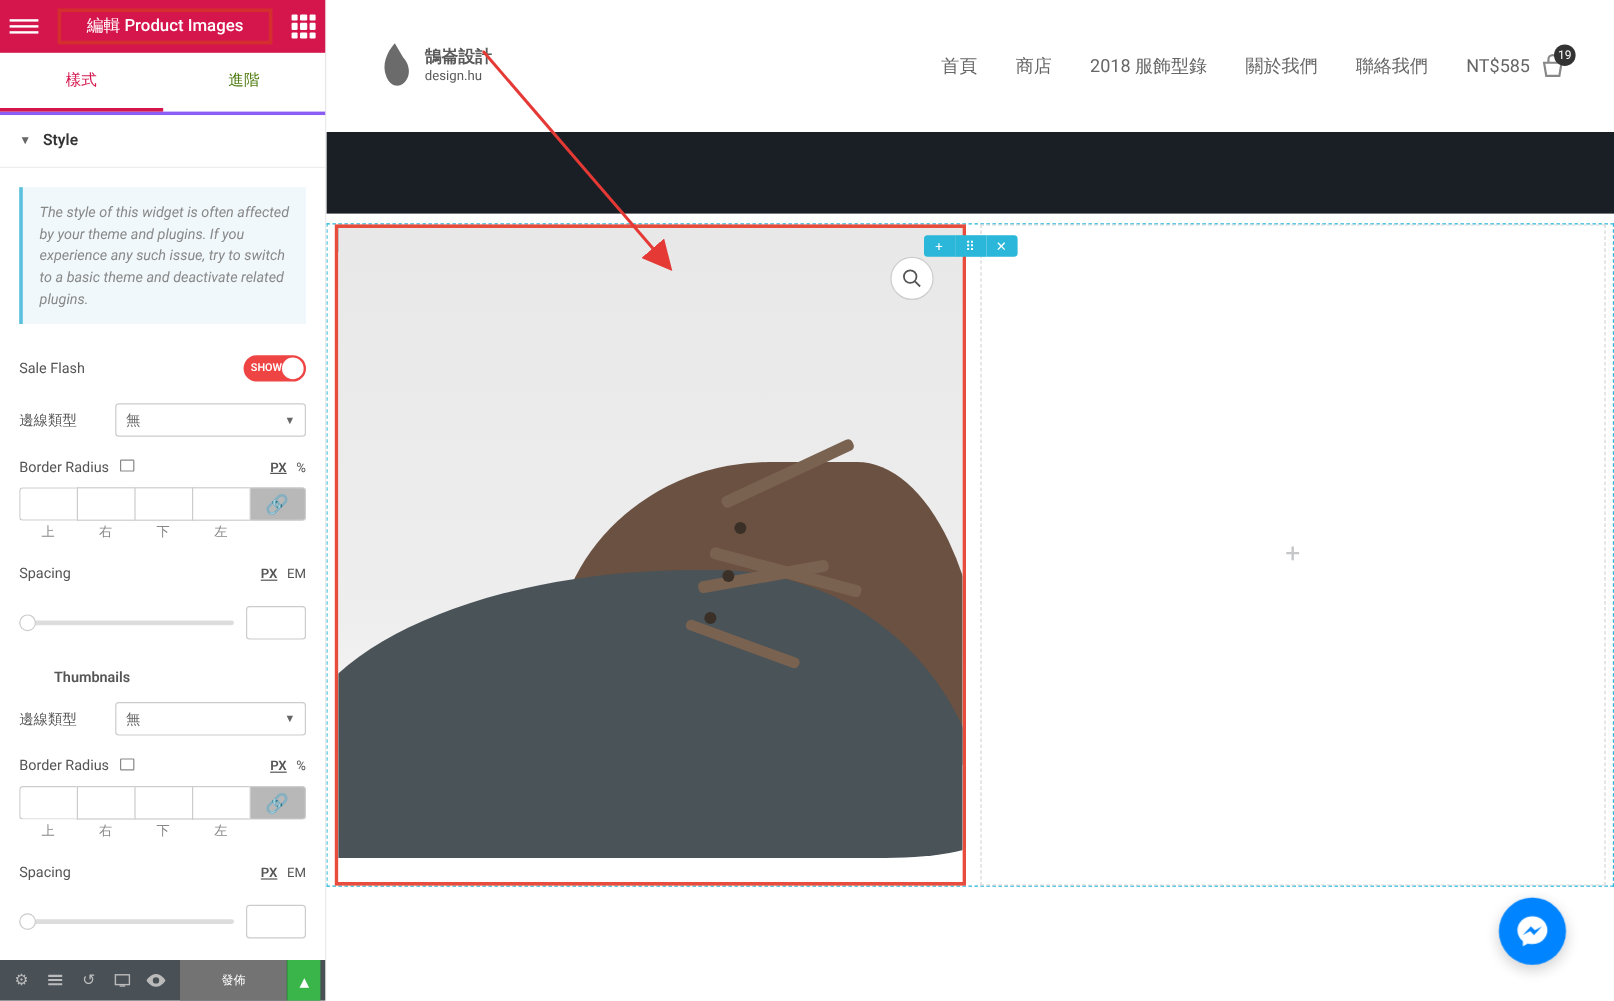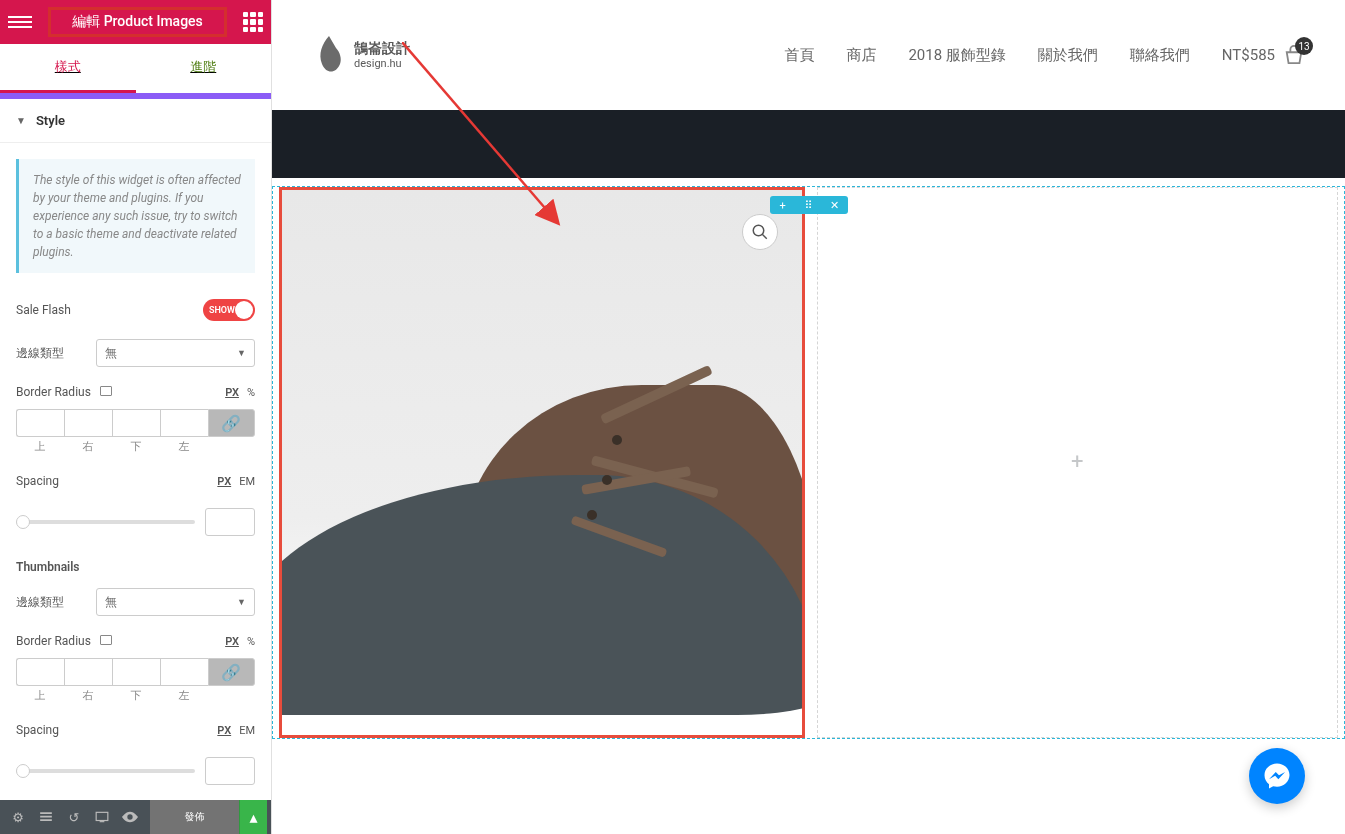--- a/index.html
+++ b/index.html
@@ -8,21 +8,21 @@
 
 
 .sidebar { width: 272px; display: flex; flex-direction: column; border-right: 1px solid #e0e0e0; }
 .sidebar-header { height: 44px; background: #d5164d; color: #fff; display: flex; align-items: center; padding: 0 8px; }
 .hamburger { width: 24px; display: flex; flex-direction: column; gap: 3px; cursor: pointer; padding: 5px 0;}
 .hamburger span { height: 2px; background: #fff; }
 .title-box { flex: 1; text-align: center; font-size: 14px; font-weight: 500; border: 3px solid #d42e2e; padding: 3px 16px; margin: 0 16px; position: relative; }
 .apps-icon { width: 20px; height: 20px; display: grid; grid-template-columns: repeat(3,1fr); gap: 2px; cursor: pointer;}
 .apps-icon span { background: #fff; border-radius: 1px; }
 
-.tabs { display: flex; border-bottom: 6px solid #8b5cf6; text-decoration: underline; }
+.tabs { display: flex; border-bottom: 3px solid #8b5cf6; }
 .tab { flex: 1; text-align: center; padding: 14px 0; font-size: 13px; color: #4d7c0f; cursor: pointer; }
 .tab.active { color: #d5164d; border-bottom: 3px solid #d5164d; }
 
 .sidebar-content { flex: 1; overflow-y: auto; background: #fff; }
 .accordion-head { display: flex; align-items: center; padding: 14px 16px; font-size: 13px; font-weight: 600; color: #333; cursor: pointer; border-bottom: 1px solid #eee;}
 .accordion-head .chev { margin-right: 10px; font-size: 10px; color: #666;}
 
 .note-box { margin: 16px; padding: 12px 14px; background: #f1f8fb; border-left: 3px solid #5bc0de; font-size: 12px; color: #888; font-style: italic; line-height: 1.5;}
 
 .control-row { display: flex; justify-content: space-between; align-items: center; padding: 10px 16px; font-size: 12px; color: #555; }
@@ -43,21 +43,21 @@
 .dim-inputs input:first-child { border-radius: 3px 0 0 3px;}
 .link-btn { width: 48px; height: 28px; border: 1px solid #ccc; border-radius: 0 3px 3px 0; background: #b8b8b8; display: flex; align-items: center; justify-content: center; color: #fff; cursor: pointer;}
 .dim-labels { display: flex; padding: 2px 16px 10px; font-size: 11px; color: #888;}
 .dim-labels span { width: 48px; text-align: center;}
 
 .slider-row { display: flex; align-items: center; padding: 10px 16px; gap: 10px;}
 .slider-track { flex: 1; height: 4px; background: #ddd; border-radius: 2px; position: relative;}
 .slider-thumb { position: absolute; left: 0; top: -5px; width: 14px; height: 14px; background: #fff; border: 1px solid #ccc; border-radius: 50%; cursor: pointer;}
 .slider-val { width: 50px; height: 28px; border: 1px solid #ccc; border-radius: 3px;}
 
-.section-label { padding: 14px 16px 6px; font-size: 12px; font-weight: 600; color: #555;}
+.section-label { padding: 14px 16px 6px; font-size: 12px; font-weight: 600; color: #555; margin-left: 29px;}
 
 
 .footer-bar { height: 34px; background: #495157; display: flex; align-items: center; padding: 0 4px;}
 .footer-icon { width: 28px; height: 28px; display: flex; align-items: center; justify-content: center; color: #bbb; font-size: 13px; cursor: pointer;}
 .publish-btn { flex: 1; height: 100%; background: #737373; color: #fff; display: flex; align-items: center; justify-content: center; font-size: 10px; cursor: pointer; margin-left: 6px;}
 .publish-drop { width: 28px; height: 100%; background: #39b54a; border-left: 1px solid rgba(0,0,0,0.15); color: #fff; display: flex; align-items: center; justify-content: center; cursor: pointer;}
 
 
 .preview { flex: 1; position: relative; overflow: auto; background: #fff;}
 .site-header { height: 110px; display: flex; align-items: center; padding: 0 40px; justify-content: space-between;}
@@ -294,21 +294,21 @@
         <span class="nav-item">首頁</span>
         <span class="nav-item">商店</span>
         <span class="nav-item">2018 服飾型錄</span>
         <span class="nav-item">關於我們</span>
         <span class="nav-item">聯絡我們</span>
         <div class="cart">
           <span>NT$585</span>
           <svg width="22" height="20" viewBox="0 0 24 22">
               <path fill="none" stroke="#888" stroke-width="2" d="M4 8h16l-2 12H6L4 8zm4 0V5a4 4 0 018 0v3"></path>
             </svg>
-          <span class="cart-badge">13</span>
+          <span class="cart-badge">19</span>
         </div>
       </div>
     </div>
 
     <div class="hero"></div>
 
 
     <div class="col-handles">
       <div class="col-handle ch-add">+</div>
       <div class="col-handle ch-drag">⠿</div>

